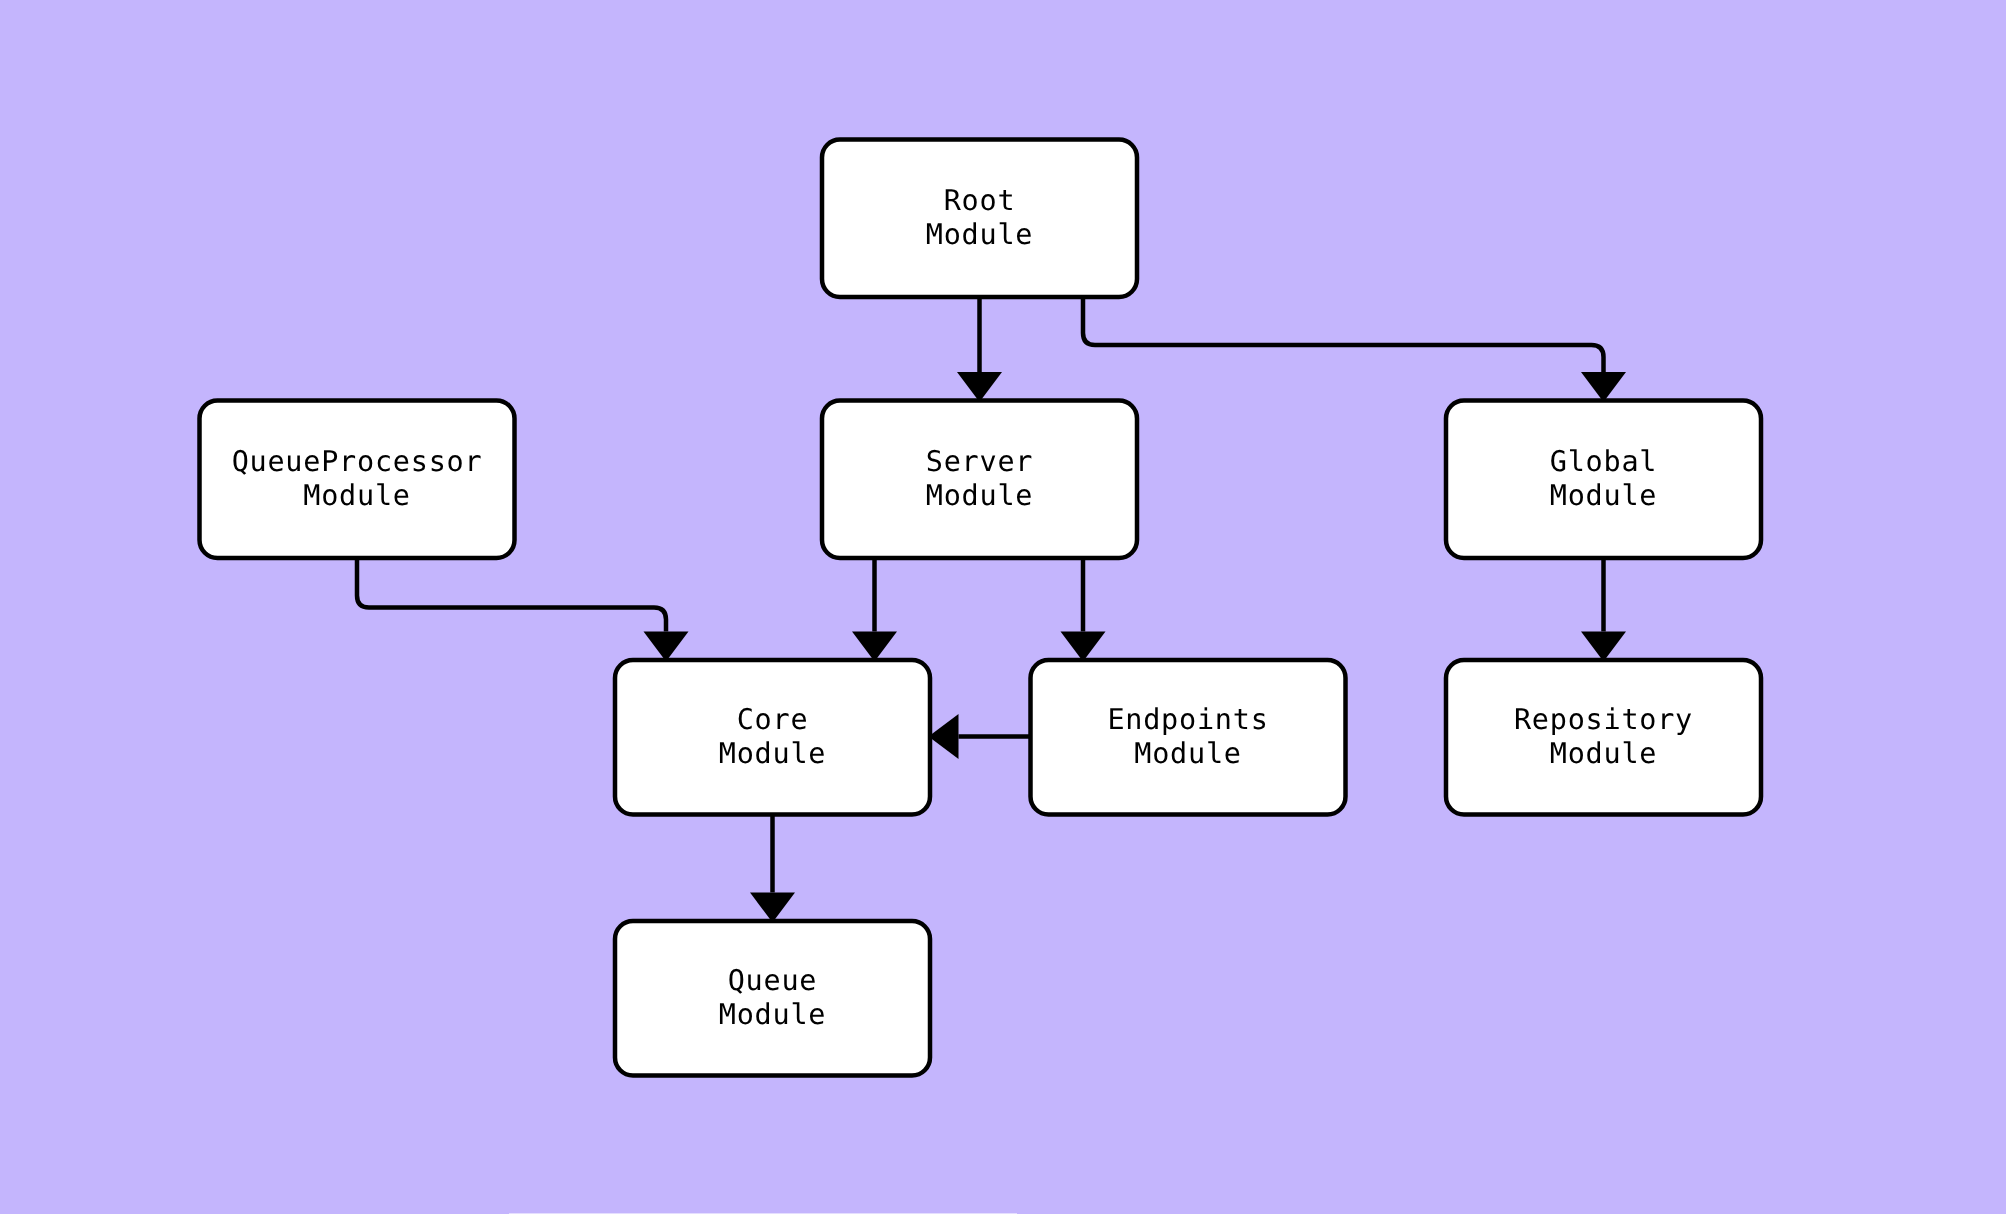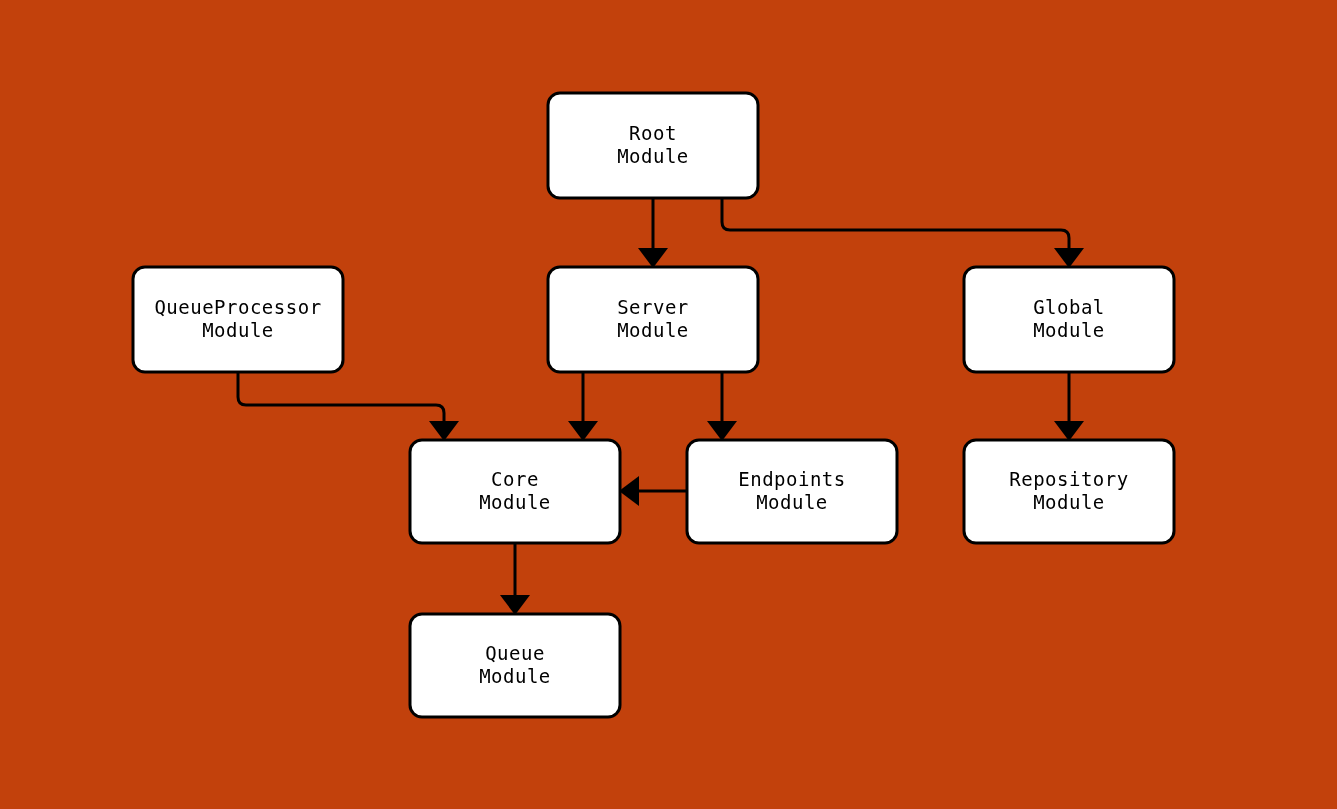--- a/index.html
+++ b/index.html
@@ -8,21 +8,21 @@
     padding: 0;
     background: #ffffff;
   }
   body {
     font-family: "DejaVu Sans Mono", "Liberation Mono", monospace;
   }
   #diagram-root {
     position: relative;
     width: 1337px;
     height: 809px;
-    background: #c2410c;
+    background: #c4b5fd;
     overflow: hidden;
   }
   #diagram-svg {
     position: absolute;
     top: 0;
     left: 0;
     width: 1337px;
     height: 809px;
     display: block;
   }

